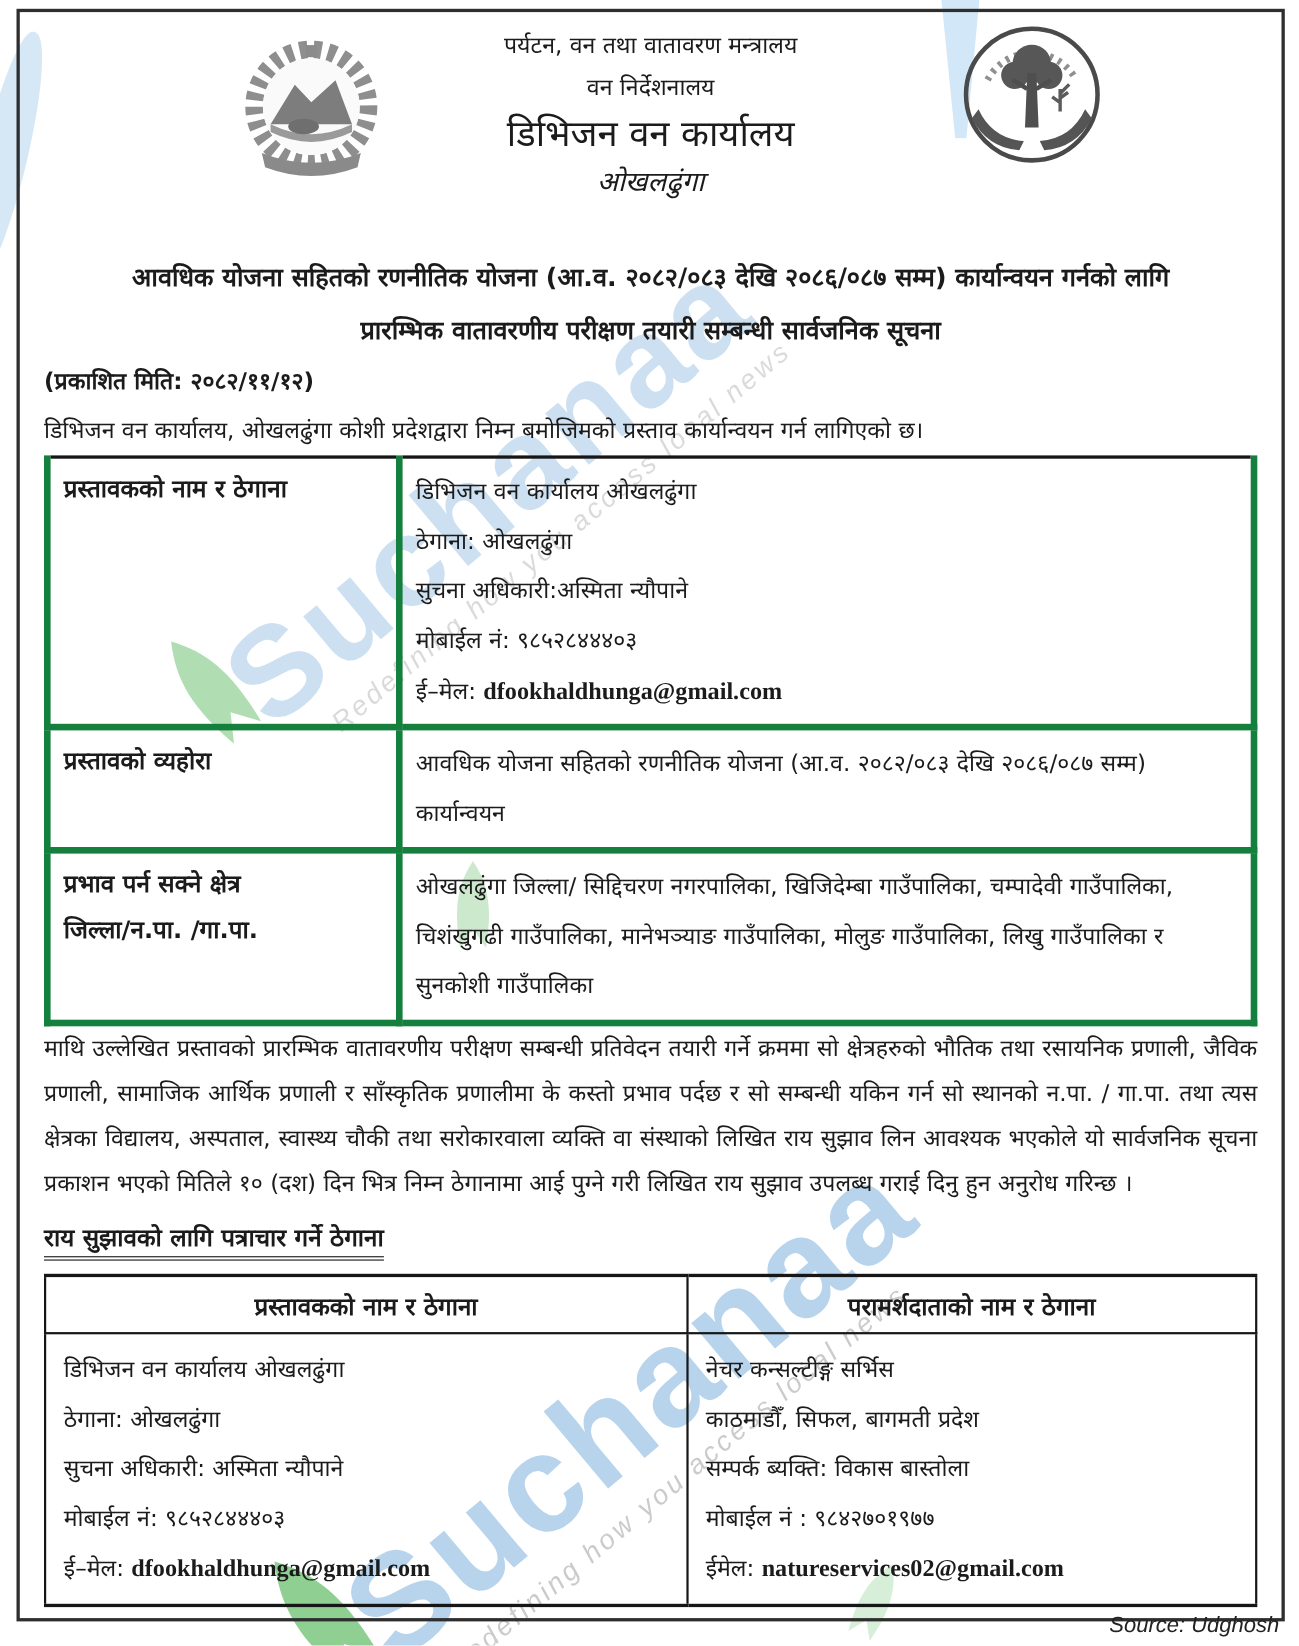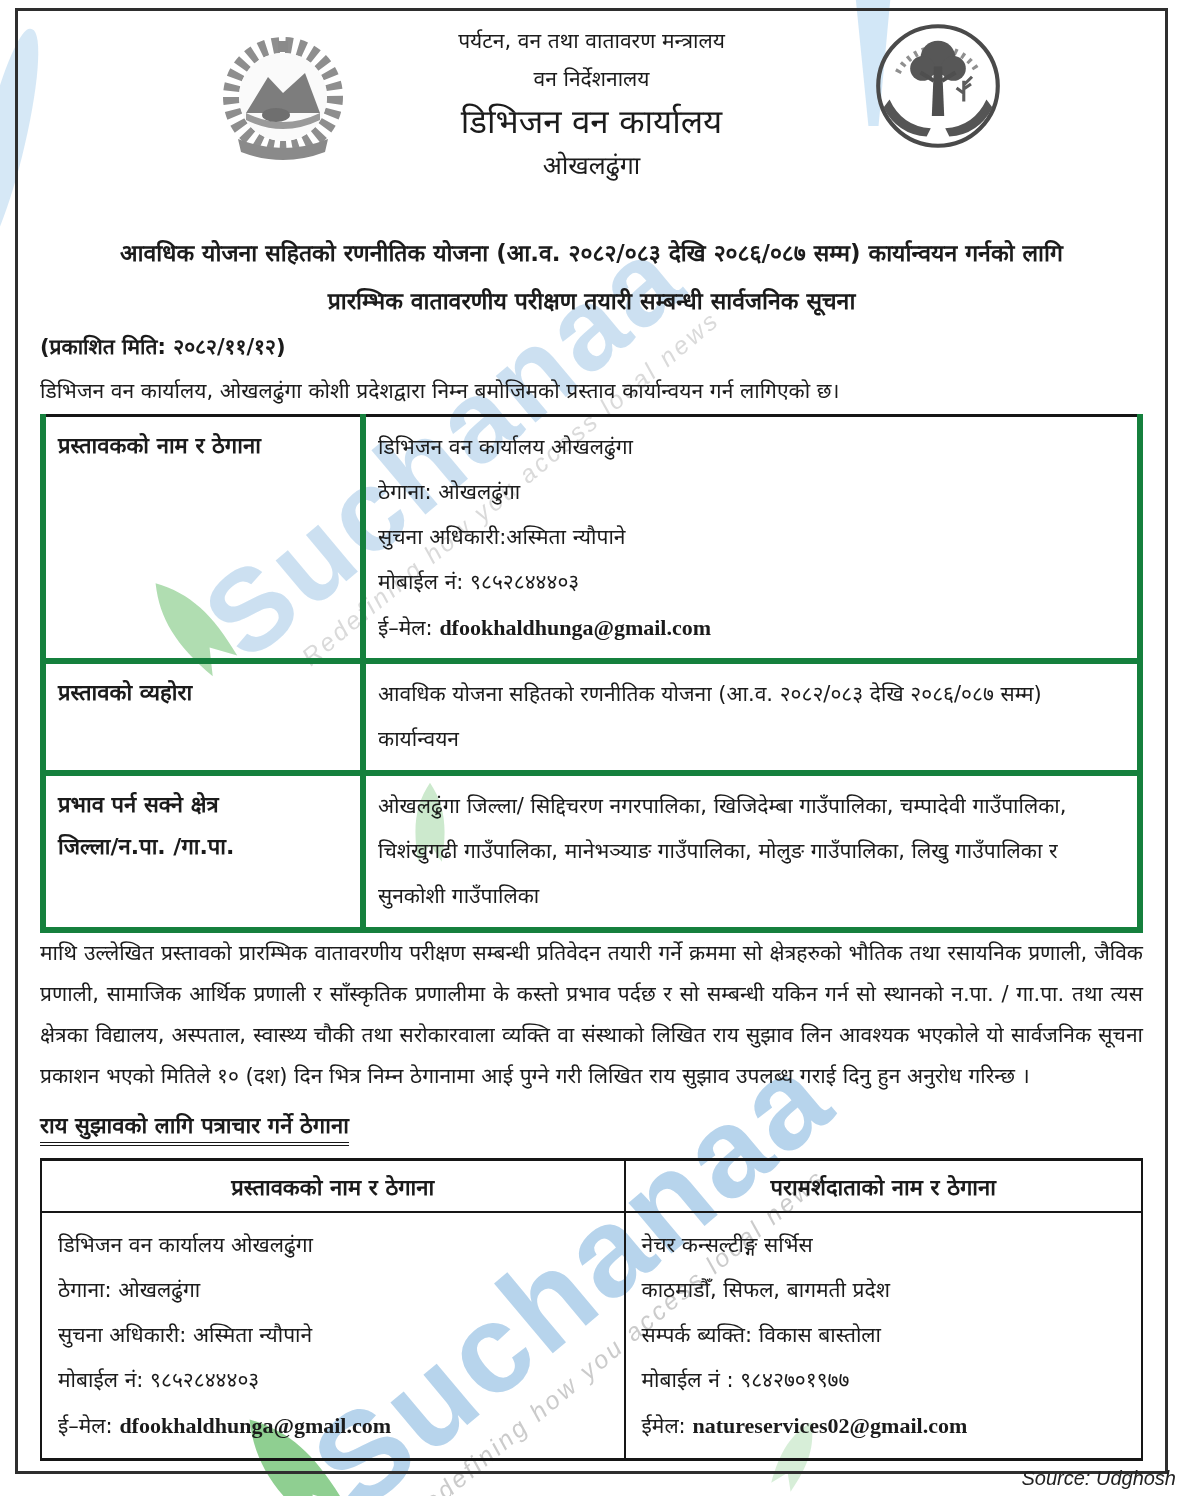--- a/index.html
+++ b/index.html
@@ -29,21 +29,21 @@
     padding:8px 22px 10px 22px;min-height:1448px;background:transparent;
   }
 
   
   .header{position:relative;height:202px;}
   .logo-left{position:absolute;left:168px;top:16px;}
   .logo-right{position:absolute;right:138px;top:0px;}
   .gov-lines{text-align:center;padding-top:4px;}
   .gov-line{font-size:21px;line-height:1.8;}
   .office{font-size:33px;font-weight:normal;margin-top:3px;line-height:1.2;}
-  .district{font-size:25px;margin-top:10px;line-height:1.2;}
+  .district{font-size:25px;margin-top:10px;line-height:1.2;font-style:italic;}
 
   .title{text-align:center;font-weight:bold;font-size:23px;line-height:2.1;margin-top:8px;}
   .pubdate{font-weight:bold;font-size:21px;margin-top:6px;}
   .intro{font-size:21px;margin-top:16px;}
 
   
   table{width:100%;border-collapse:collapse;}
   .t1{margin-top:10px;}
   .t1 td{border:6px solid #15803d;vertical-align:top;padding:8px 12px;font-size:21px;}
   .t1 tr:first-child td{border-top:3px solid #161616;}
@@ -57,21 +57,21 @@
   .addr-head-wrap{margin-top:12px;}
   .addr-head{display:inline-block;font-weight:bold;font-size:22px;border-bottom:4px double #161616;padding-bottom:3px;}
 
   .t2{margin-top:12px;}
   .t2 th{border:2px solid #161616;border-top:3px solid #161616;font-size:22px;padding:10px 6px;text-align:center;}
   .t2 td{border:2px solid #161616;border-bottom:3px solid #161616;vertical-align:top;padding:10px 16px;font-size:21px;}
   .t2 .colL{width:53%;}
 
   .email{font-family:"Liberation Serif","DejaVu Serif",serif;font-weight:bold;font-size:22px;}
 
-  .source{position:absolute;right:5px;bottom:6px;z-index:1;font-style:italic;font-size:20px;color:#222;font-family:"Liberation Sans",sans-serif;}
+  .source{position:absolute;right:18px;bottom:6px;z-index:1;font-style:italic;font-size:20px;color:#222;font-family:"Liberation Sans",sans-serif;}
 </style>
 </head>
 <body>
 
 <div class="page">
 
   <div class="deco deco-left-blue"></div>
   <div class="deco deco-top-blue"></div>
   <div class="deco" style="left:408px;top:768px;opacity:.45;">
     <svg width="44" height="110" viewBox="0 0 60 110">

